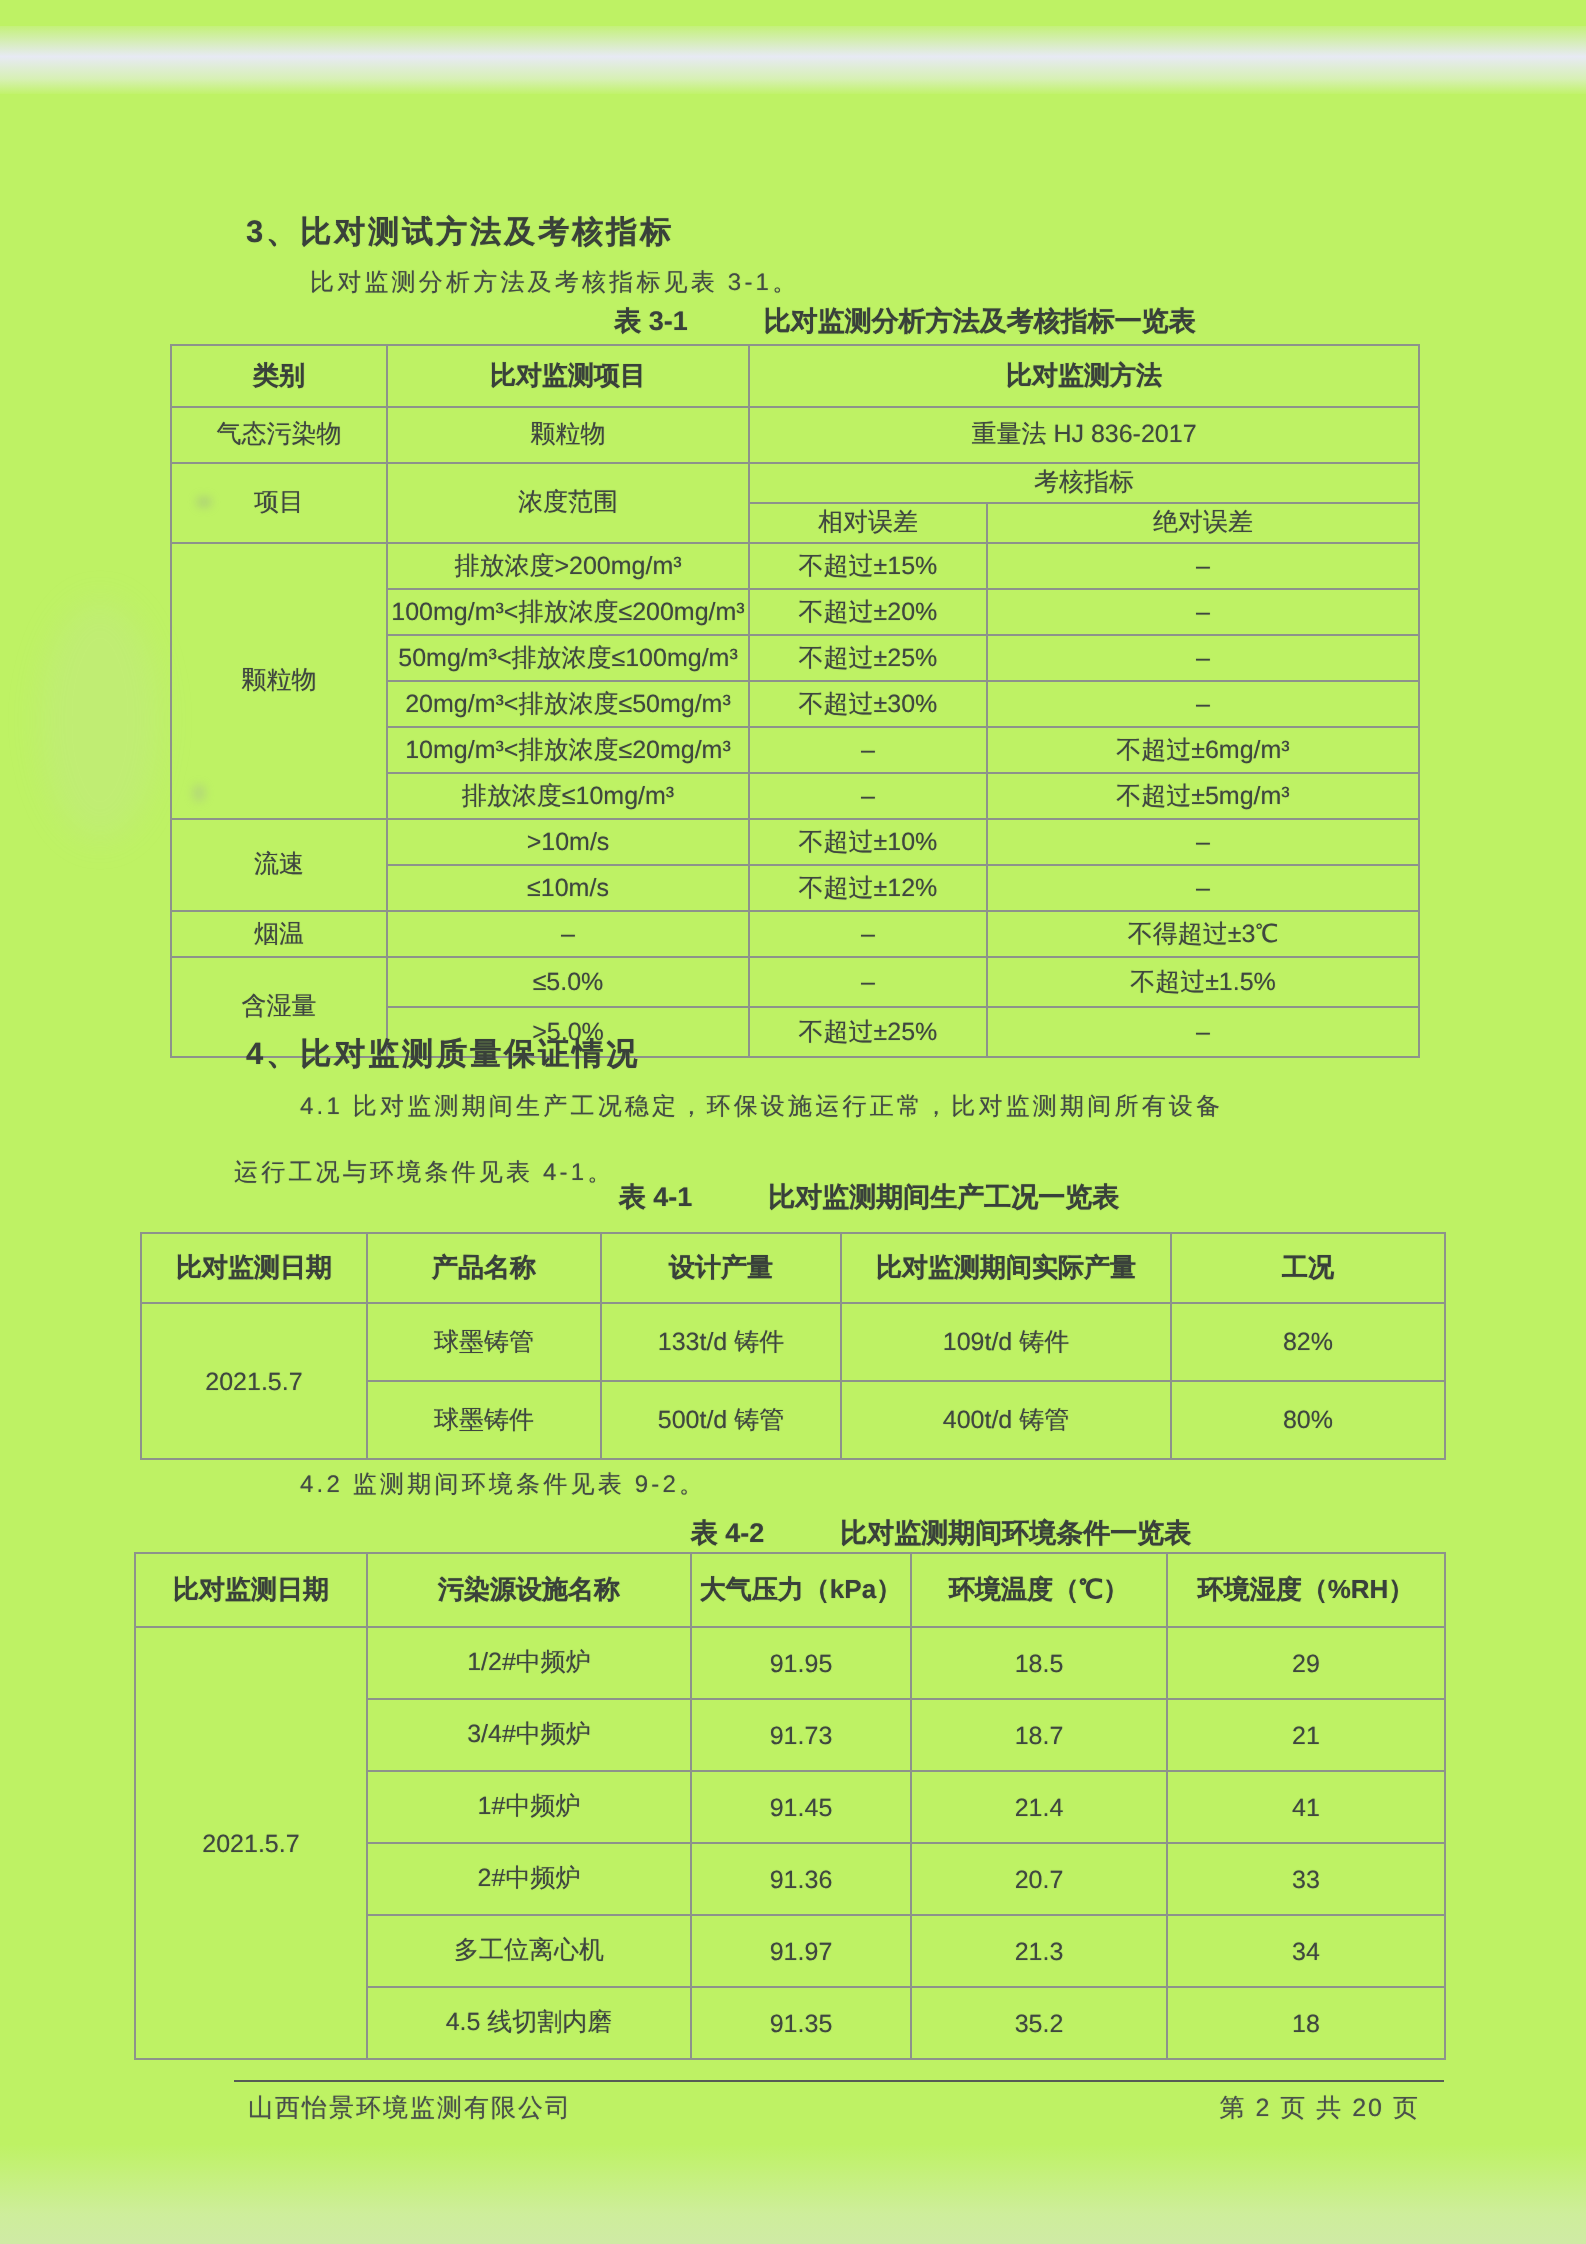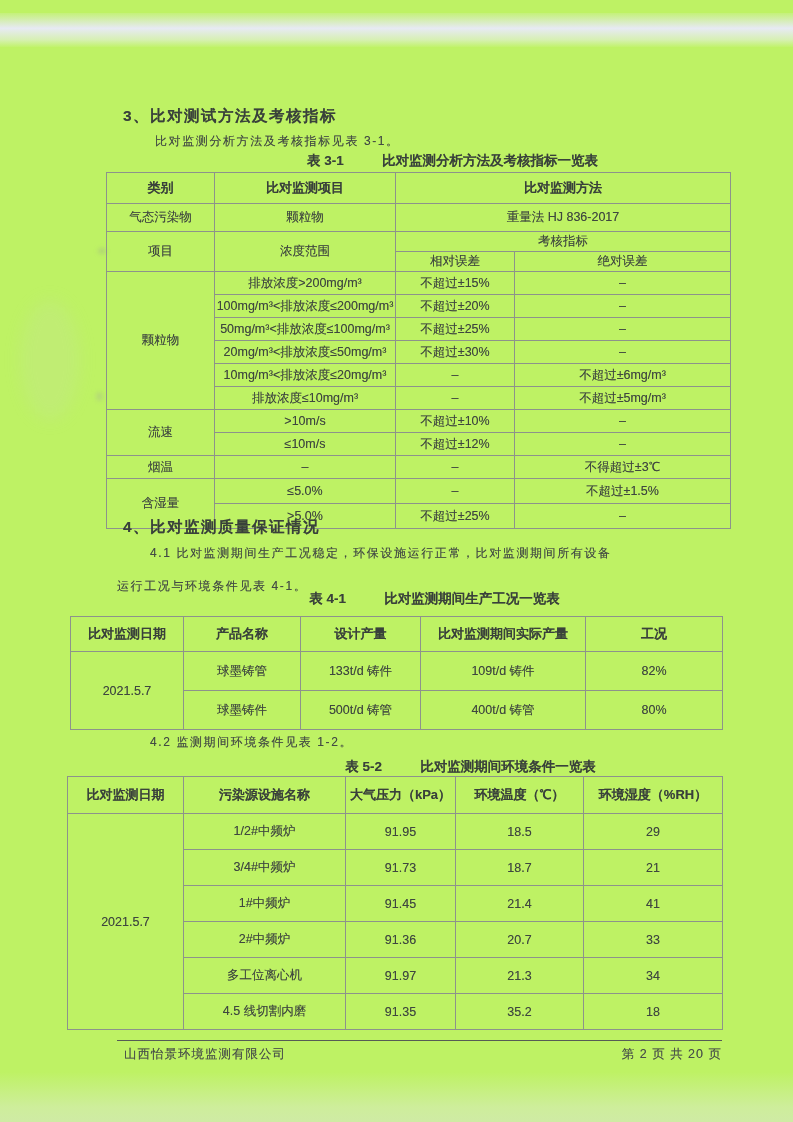--- a/index.html
+++ b/index.html
@@ -49,21 +49,21 @@
   <div class="abs smudge sm2"></div>
   <div class="abs smudge sm3"></div>
 
   <div class="abs h1" style="left:123px;top:106px;">3、比对测试方法及考核指标</div>
   <div class="abs body-line" style="left:155px;top:133px;">比对监测分析方法及考核指标见表 3-1。</div>
 
   <div class="abs caption" style="top:152px;padding-left:56px;">
     <span>表 3-1</span><span class="cap-gap">比对监测分析方法及考核指标一览表</span>
   </div>
 
-  <table class="doc" style="left:106px;top:172px;width:624px;">
+  <table class="doc" style="left:85px;top:172px;width:624px;">
     <colgroup>
         <col style="width:108px">
         <col style="width:181px">
         <col style="width:119px">
         <col style="width:216px">
       </colgroup>
     <tbody>
         <tr class="th-row h30">
       <td>类别</td>
       <td>比对监测项目</td>
@@ -178,24 +178,24 @@
     </tr>
     <tr class="h38">
       <td>球墨铸件</td>
       <td>500t/d 铸管</td>
       <td>400t/d 铸管</td>
       <td>80%</td>
     </tr>
   </tbody>
     </table>
 
-  <div class="abs body-line" style="left:150px;top:734px;">4.2 监测期间环境条件见表 1-2。</div>
+  <div class="abs body-line" style="left:150px;top:734px;">4.2 监测期间环境条件见表 9-2。</div>
 
   <div class="abs caption" style="top:758px;padding-left:74px;">
-    <span>表 5-2</span><span class="cap-gap">比对监测期间环境条件一览表</span>
+    <span>表 4-2</span><span class="cap-gap">比对监测期间环境条件一览表</span>
   </div>
 
   <table class="doc" style="left:67px;top:776px;width:655px;">
     <colgroup>
         <col style="width:116px">
         <col style="width:162px">
         <col style="width:110px">
         <col style="width:128px">
         <col style="width:139px">
       </colgroup>
@@ -242,15 +242,15 @@
       <td>4.5 线切割内磨</td>
       <td>91.35</td>
       <td>35.2</td>
       <td>18</td>
     </tr>
   </tbody>
     </table>
 
   <div class="abs footer-rule"></div>
   <div class="abs footer-txt" style="left:124px;">山西怡景环境监测有限公司</div>
-  <div class="abs footer-txt" style="right:71px;">第 2 页 共 20 页</div>
+  <div class="abs footer-txt" style="right:83px;">第 2 页 共 20 页</div>
 
 </div>
 
 </body></html>

